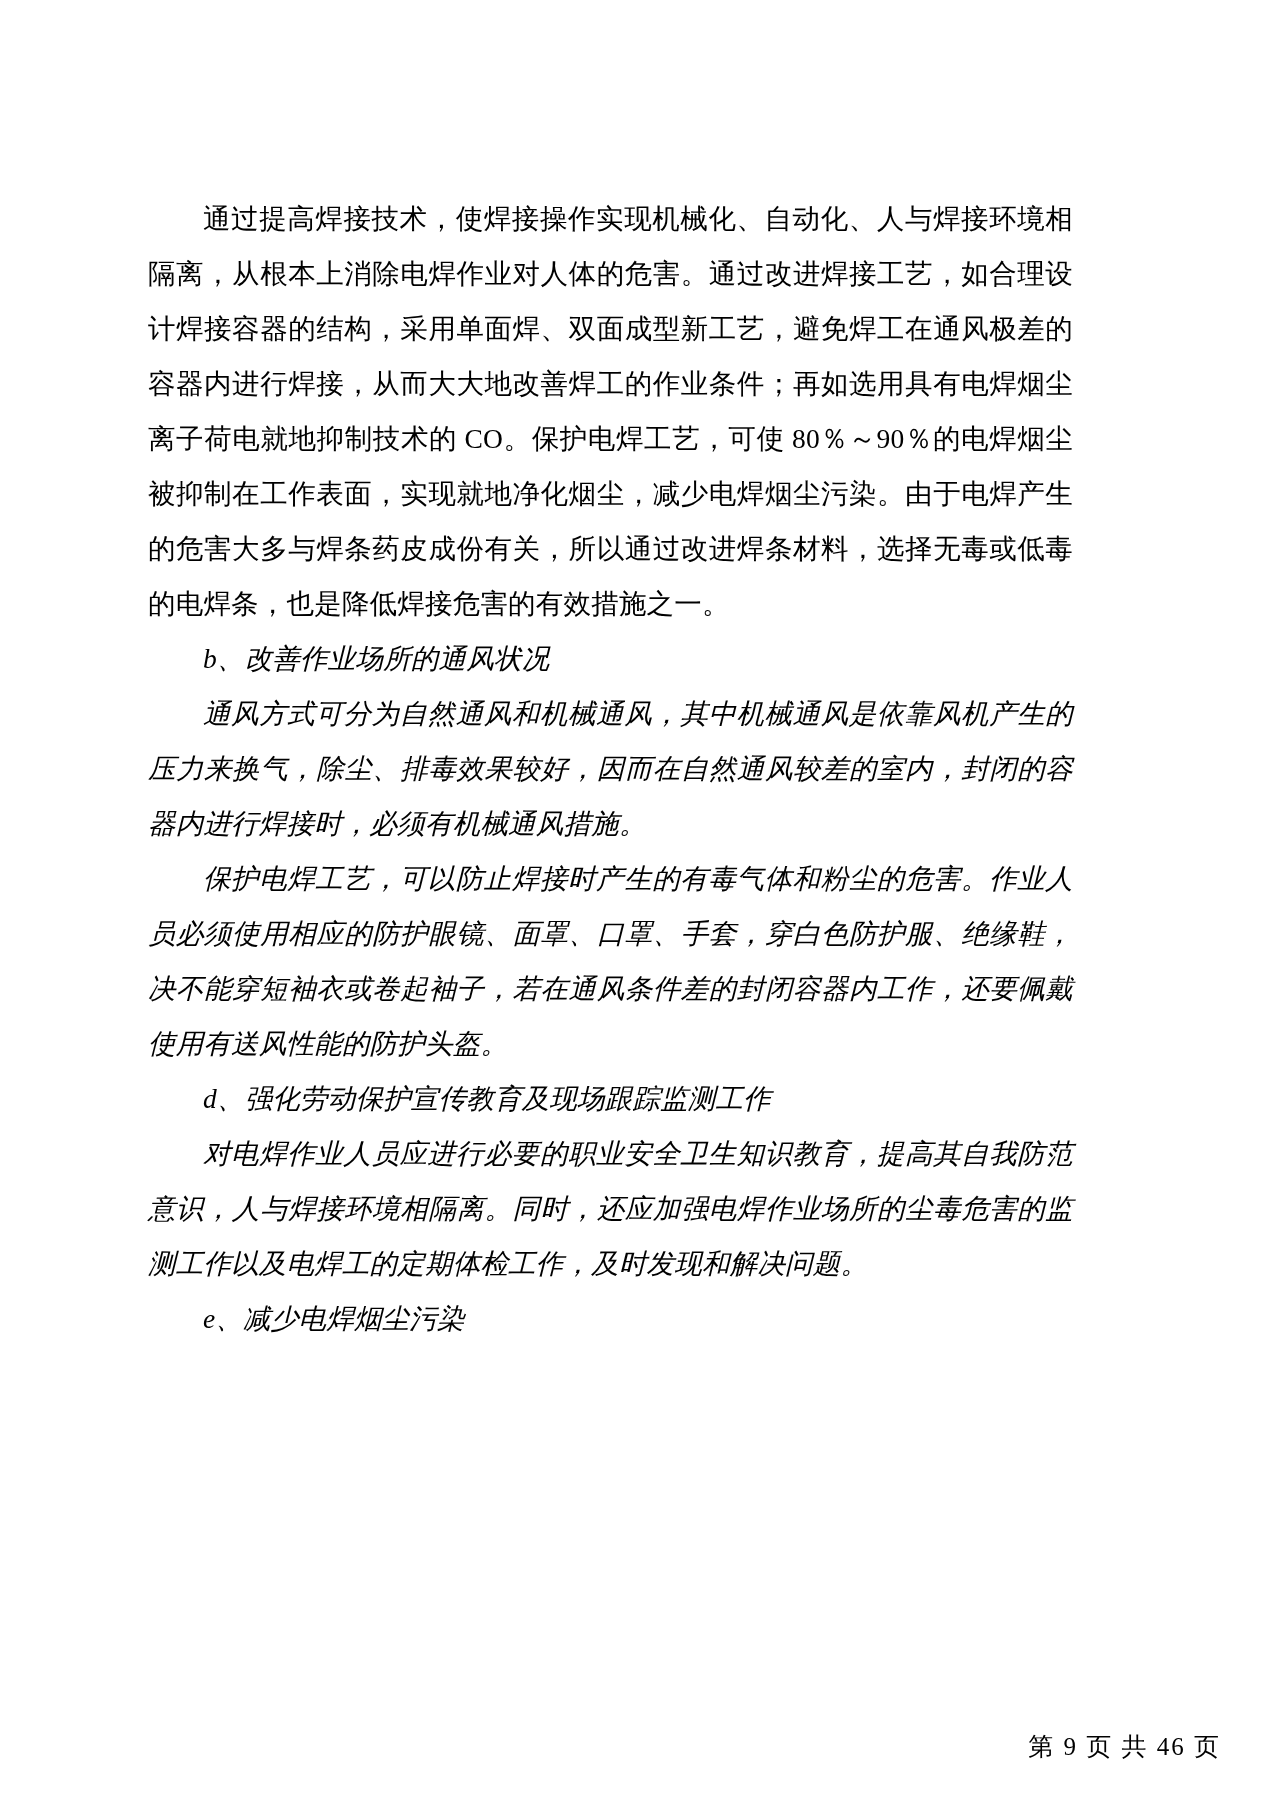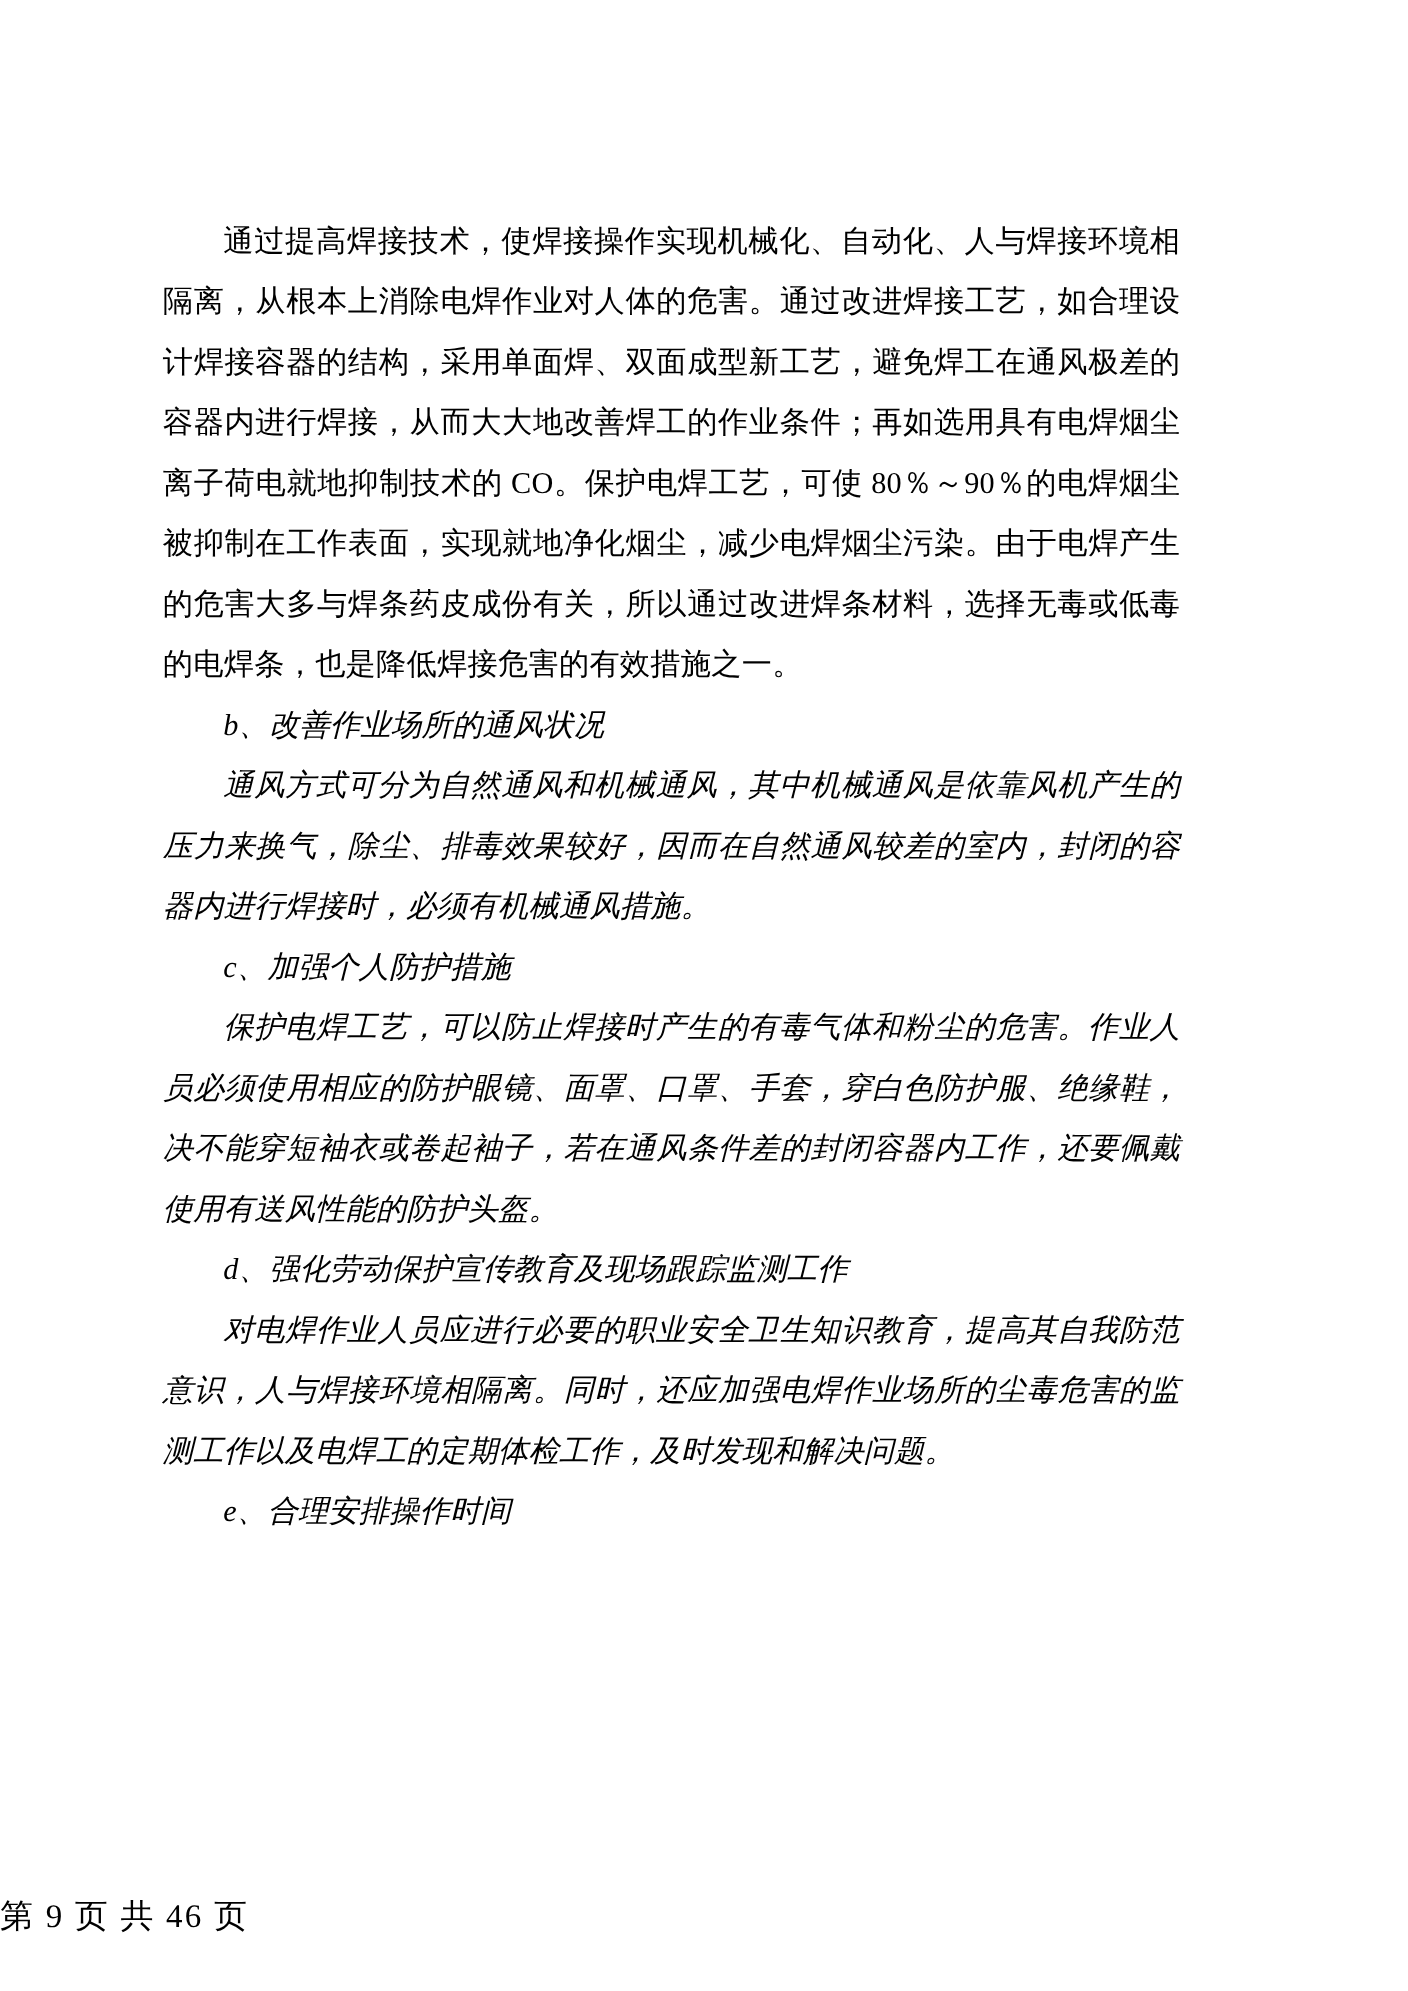--- a/index.html
+++ b/index.html
@@ -36,34 +36,33 @@
   }
   .para + .para {
     margin-top: 0;
     font-style: italic;
   }
   .footer {
     position: absolute;
     left: 0;
     right: 0;
     bottom: 88px;
-    text-align: left;
-    font-size: 30px;
+    text-align: right;
+    font-size: 25px;
     letter-spacing: 2px;
     font-family: "Liberation Serif", "DejaVu Serif", serif;
   }
 </style>
 </head>
 <body>
 
 <div class="page">
   <div class="body-text">
     <p class="para">通过提高焊接技术，使焊接操作实现机械化、自动化、人与焊接环境相隔离，从根本上消除电焊作业对人体的危害。通过改进焊接工艺，如合理设计焊接容器的结构，采用单面焊、双面成型新工艺，避免焊工在通风极差的容器内进行焊接，从而大大地改善焊工的作业条件；再如选用具有电焊烟尘离子荷电就地抑制技术的 CO。保护电焊工艺，可使 80％～90％的电焊烟尘被抑制在工作表面，实现就地净化烟尘，减少电焊烟尘污染。由于电焊产生的危害大多与焊条药皮成份有关，所以通过改进焊条材料，选择无毒或低毒的电焊条，也是降低焊接危害的有效措施之一。</p>
     <p class="para">b、改善作业场所的通风状况</p>
     <p class="para">通风方式可分为自然通风和机械通风，其中机械通风是依靠风机产生的压力来换气，除尘、排毒效果较好，因而在自然通风较差的室内，封闭的容器内进行焊接时，必须有机械通风措施。</p>
-    <p class="para">c、加强个人防护措施</p>
     <p class="para">保护电焊工艺，可以防止焊接时产生的有毒气体和粉尘的危害。作业人员必须使用相应的防护眼镜、面罩、口罩、手套，穿白色防护服、绝缘鞋，决不能穿短袖衣或卷起袖子，若在通风条件差的封闭容器内工作，还要佩戴使用有送风性能的防护头盔。</p>
     <p class="para">d、强化劳动保护宣传教育及现场跟踪监测工作</p>
     <p class="para">对电焊作业人员应进行必要的职业安全卫生知识教育，提高其自我防范意识，人与焊接环境相隔离。同时，还应加强电焊作业场所的尘毒危害的监测工作以及电焊工的定期体检工作，及时发现和解决问题。</p>
-    <p class="para">e、合理安排操作时间</p>
+    <p class="para">e、减少电焊烟尘污染</p>
   </div>
   <div class="footer">第 9 页 共 46 页</div>
 </div>
 
 </body></html>

